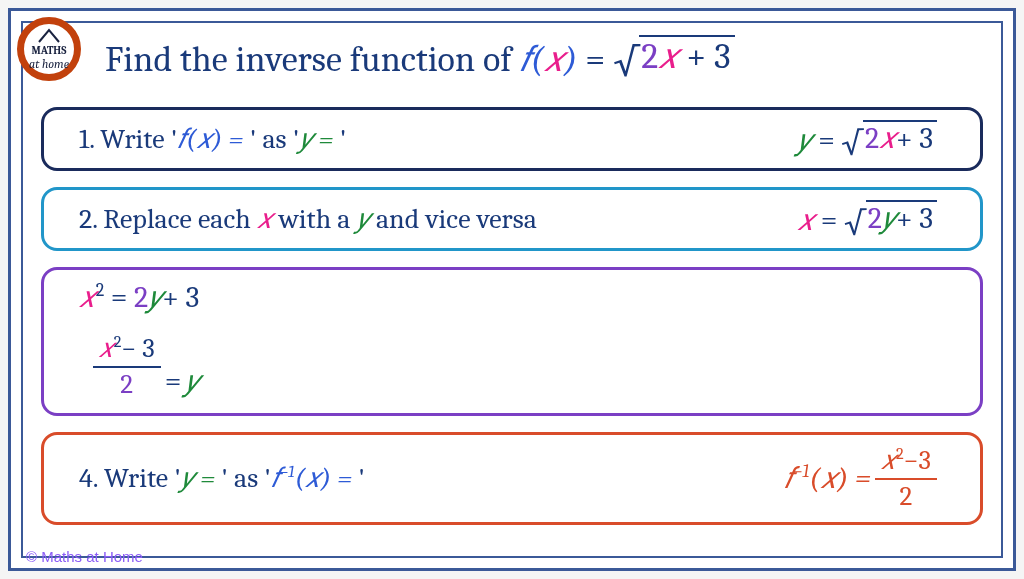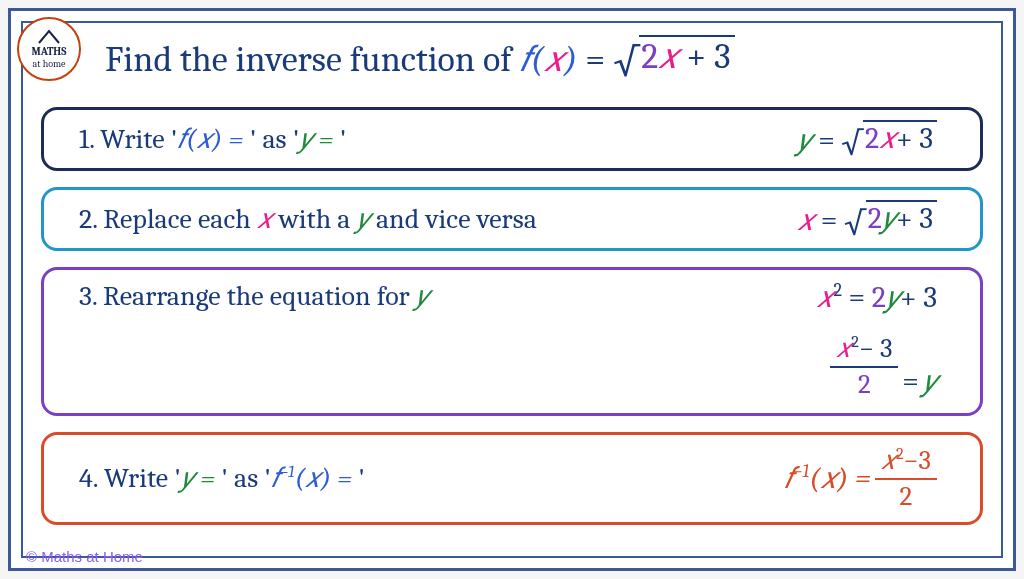--- a/index.html
+++ b/index.html
@@ -20,21 +20,21 @@
       position: absolute;
       top: 10px; left: 10px; right: 10px; bottom: 10px;
       border: 2px solid #3b5998;
       background: white;
       padding: 12px 18px;
     }
     .logo {
       position: absolute;
       top: -6px; left: -6px;
       width: 64px; height: 64px;
-      border: 2px solid #c2410c;
+      border: 7px solid #c2410c;
       border-radius: 50%;
       background: white;
       display: flex; flex-direction: column;
       align-items: center; justify-content: center;
       font-size: 11px; font-weight: bold;
       color: #1a2340;
       z-index: 10;
     }
     .logo svg { width: 24px; height: 16px; }
     .title {
@@ -119,21 +119,21 @@
 <body>
 
 <div class="outer-frame">
   <div class="inner-frame">
 
     <div class="logo">
       <svg viewBox="0 0 24 16">
         <path d="M2 14 L12 2 L22 14" fill="none" stroke="#1a2340" stroke-width="2"></path>
       </svg>
       <div>MATHS</div>
-      <div style="font-size:10px;font-weight:normal">at home</div>
+      <div style="font-size:12px;font-style:italic;font-weight:normal">at home</div>
     </div>
 
     <div class="title">
       <span class="normal">Find the inverse function of </span>
       <span class="c-blue">𝑓(<span class="c-pink">𝑥</span>)</span>
       <span class="normal c-navy"> = </span>
       <span class="sqrt c-navy">
         <span class="sqrt-sign">√</span>
         <span class="sqrt-body">
           <span class="c-purple num-n">2</span><span class="c-pink">𝑥</span><span class="num-n"> + 3</span>
@@ -172,23 +172,20 @@
             <span class="sqrt-body">
               <span class="c-purple num-n">2</span><span class="c-green">𝑦</span><span class="num-n">+ 3</span>
             </span>
           </span>
         </div>
       </div>
     </div>
 
     <div class="step step-3">
       <div class="step-row" style="align-items:flex-start">
-        <div class="step-text">
-          <span class="num-n">3. </span><span style="font-style:normal">Rearrange the equation for </span><span class="c-green">𝑦</span>
-        </div>
         <div class="step-eq step-eq-lines">
           <div>
             <span class="c-pink">𝑥</span><sup class="c-navy">2</sup>
             <span class="num-n"> = </span>
             <span class="c-purple num-n">2</span><span class="c-green">𝑦</span><span class="num-n">+ 3</span>
           </div>
           <div style="display:flex;align-items:flex-end;gap:4px">
             <span class="frac">
               <span class="num">
                 <span class="c-pink">𝑥</span><sup class="c-navy">2</sup><span class="num-n">− 3</span>

